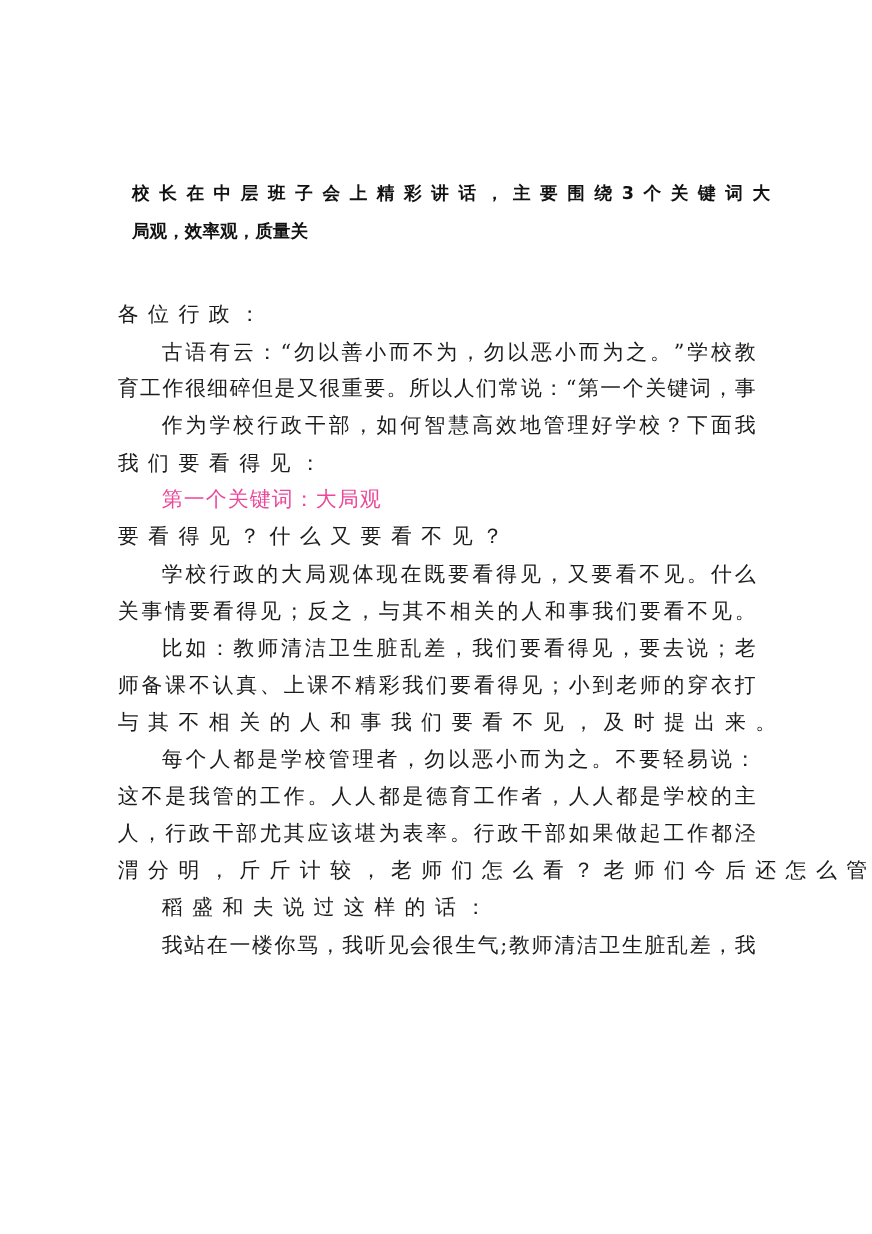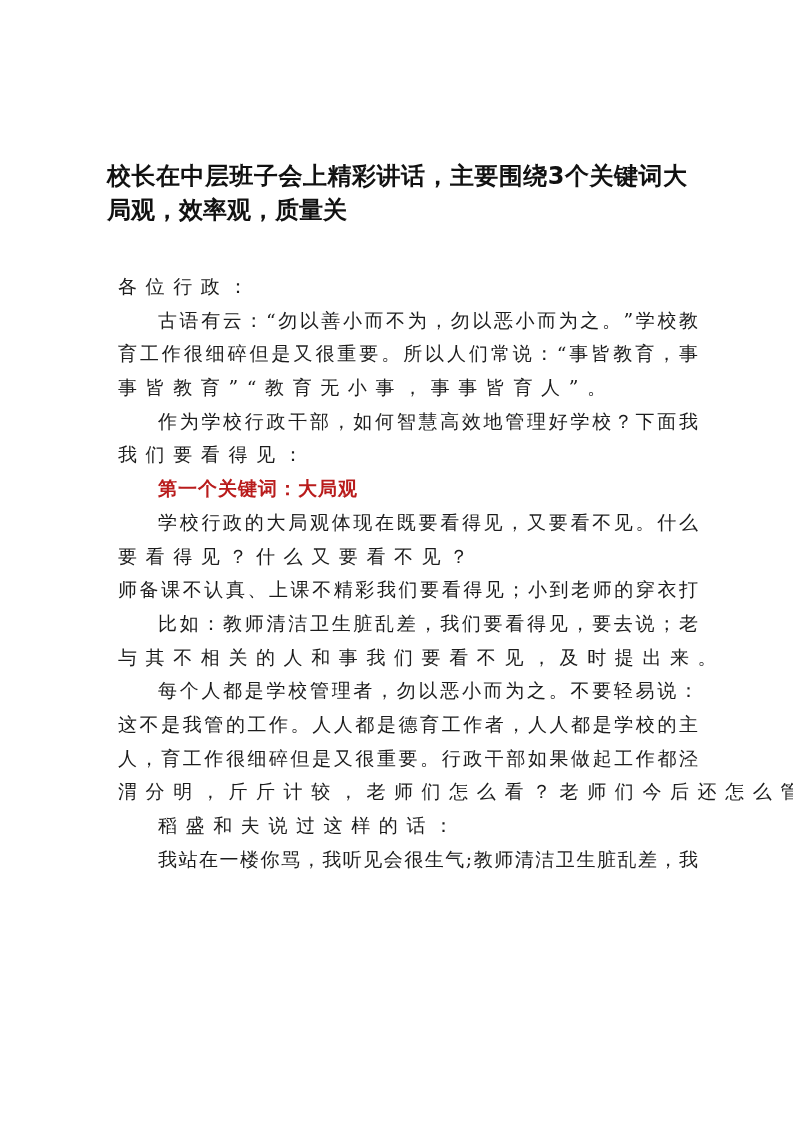--- a/index.html
+++ b/index.html
@@ -16,44 +16,44 @@
     color: #1a1a1a;
   }
   .page {
     position: absolute;
     left: 0; top: 0;
     width: 793px; height: 1122px;
     background: #ffffff;
   }
   .title {
     position: absolute;
-    left: 107px;
+    left: 120px;
     width: 580px;
     font-family: "DejaVu Sans", "Liberation Sans", sans-serif;
     font-weight: bold;
-    font-size: 24px;
+    font-size: 16px;
     color: #111111;
     line-height: 34px;
     margin: 0;
   }
   .title-line {
     display: block;
     height: 34px;
     white-space: nowrap;
   }
   .title-line.full {
     text-align: justify;
     text-align-last: justify;
   }
   .title-line.center {
     text-align: left;
   }
   .body {
     position: absolute;
-    left: 118px;
+    left: 107px;
     top: 270px;
     width: 580px;
   }
   .line {
     display: block;
     height: 33.7px;
     line-height: 33.7px;
     font-size: 19px;
     white-space: nowrap;
     color: #1c1c1c;
@@ -63,49 +63,49 @@
     text-align-last: justify;
   }
   .line.indent {
     padding-left: 40px;
   }
   .line.partial {
     letter-spacing: 8.6px;
   }
   .line.heading {
     font-family: "DejaVu Sans", "Liberation Sans", sans-serif;
-    font-weight: bold;
-    color: #b91c1c;
+    font-weight: normal;
+    color: #ec4899;
     letter-spacing: 1px;
   }
 </style>
 </head>
 <body>
 
 <div class="page">
 
   <h1 class="title" style="top:159px;">
     <span class="title-line full">校长在中层班子会上精彩讲话，主要围绕3个关键词大</span>
     <span class="title-line center">局观，效率观，质量关</span>
   </h1>
 
   <div class="body">
     <span class="line partial">各位行政：</span>
     <span class="line full indent">古语有云：“勿以善小而不为，勿以恶小而为之。”学校教</span>
-    <span class="line full">育工作很细碎但是又很重要。所以人们常说：“事皆教育，事</span>
-    <span class="line partial">事皆教育”“教育无小事，事事皆育人”。</span>
+    <span class="line full">育工作很细碎但是又很重要。所以人们常说：“第一个关键词，事</span>
     <span class="line full indent">作为学校行政干部，如何智慧高效地管理好学校？下面我</span>
     <span class="line partial">我们要看得见：</span>
     <span class="line indent heading">第一个关键词：大局观</span>
+    <span class="line partial">要看得见？什么又要看不见？</span>
     <span class="line full indent">学校行政的大局观体现在既要看得见，又要看不见。什么</span>
-    <span class="line partial">要看得见？什么又要看不见？</span>
+    <span class="line full">关事情要看得见；反之，与其不相关的人和事我们要看不见。</span>
+    <span class="line full indent">比如：教师清洁卫生脏乱差，我们要看得见，要去说；老</span>
     <span class="line full">师备课不认真、上课不精彩我们要看得见；小到老师的穿衣打</span>
-    <span class="line full indent">比如：教师清洁卫生脏乱差，我们要看得见，要去说；老</span>
     <span class="line partial">与其不相关的人和事我们要看不见，及时提出来。</span>
     <span class="line full indent">每个人都是学校管理者，勿以恶小而为之。不要轻易说：</span>
     <span class="line full">这不是我管的工作。人人都是德育工作者，人人都是学校的主</span>
-    <span class="line full">人，育工作很细碎但是又很重要。行政干部如果做起工作都泾</span>
+    <span class="line full">人，行政干部尤其应该堪为表率。行政干部如果做起工作都泾</span>
     <span class="line partial">渭分明，斤斤计较，老师们怎么看？老师们今后还怎么管？</span>
     <span class="line indent partial">稻盛和夫说过这样的话：</span>
     <span class="line full indent">我站在一楼你骂，我听见会很生气;教师清洁卫生脏乱差，我</span>
   </div>
 
 </div>
 
 </body></html>

